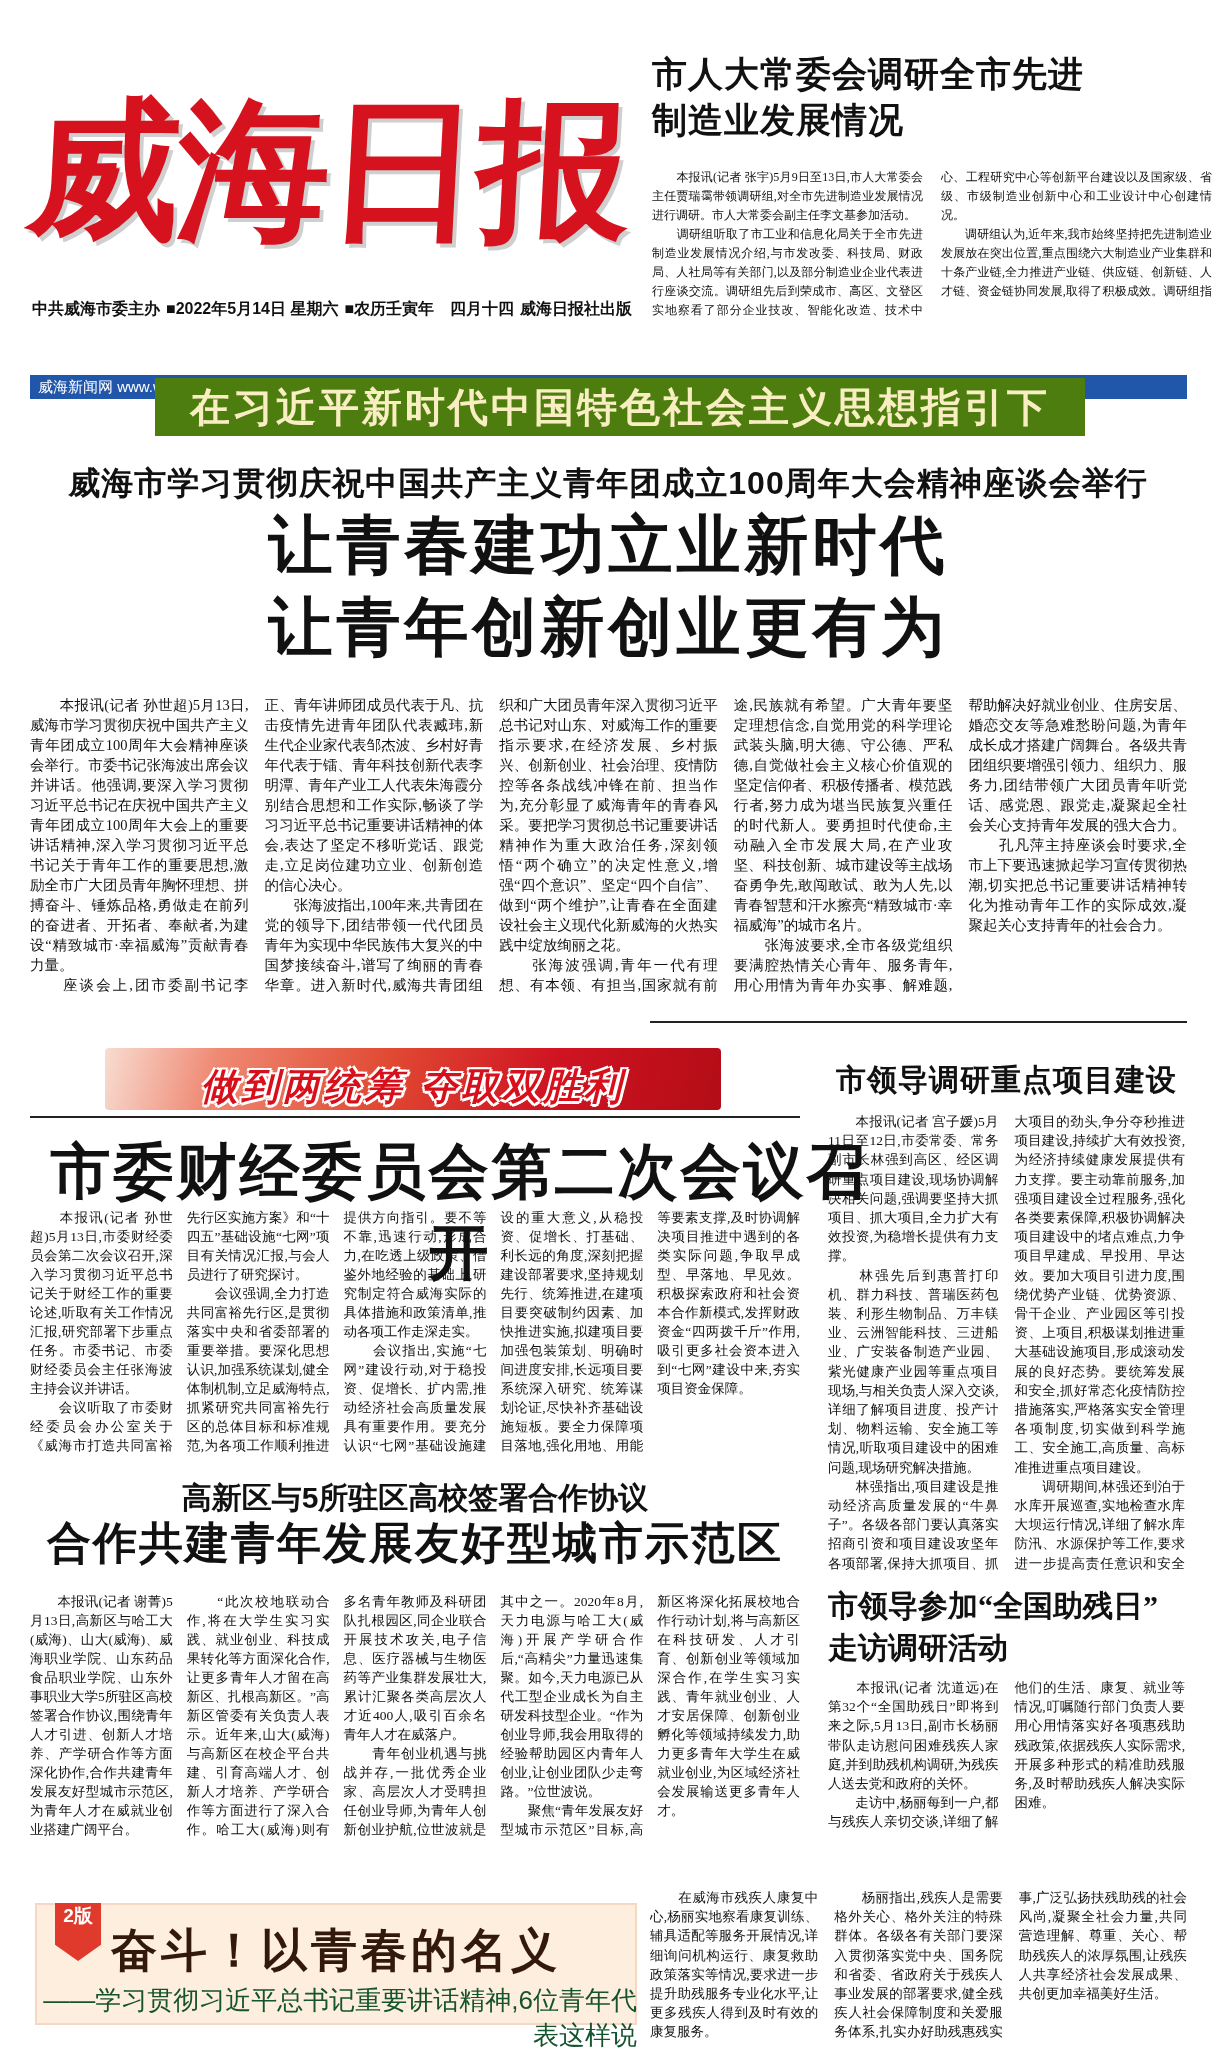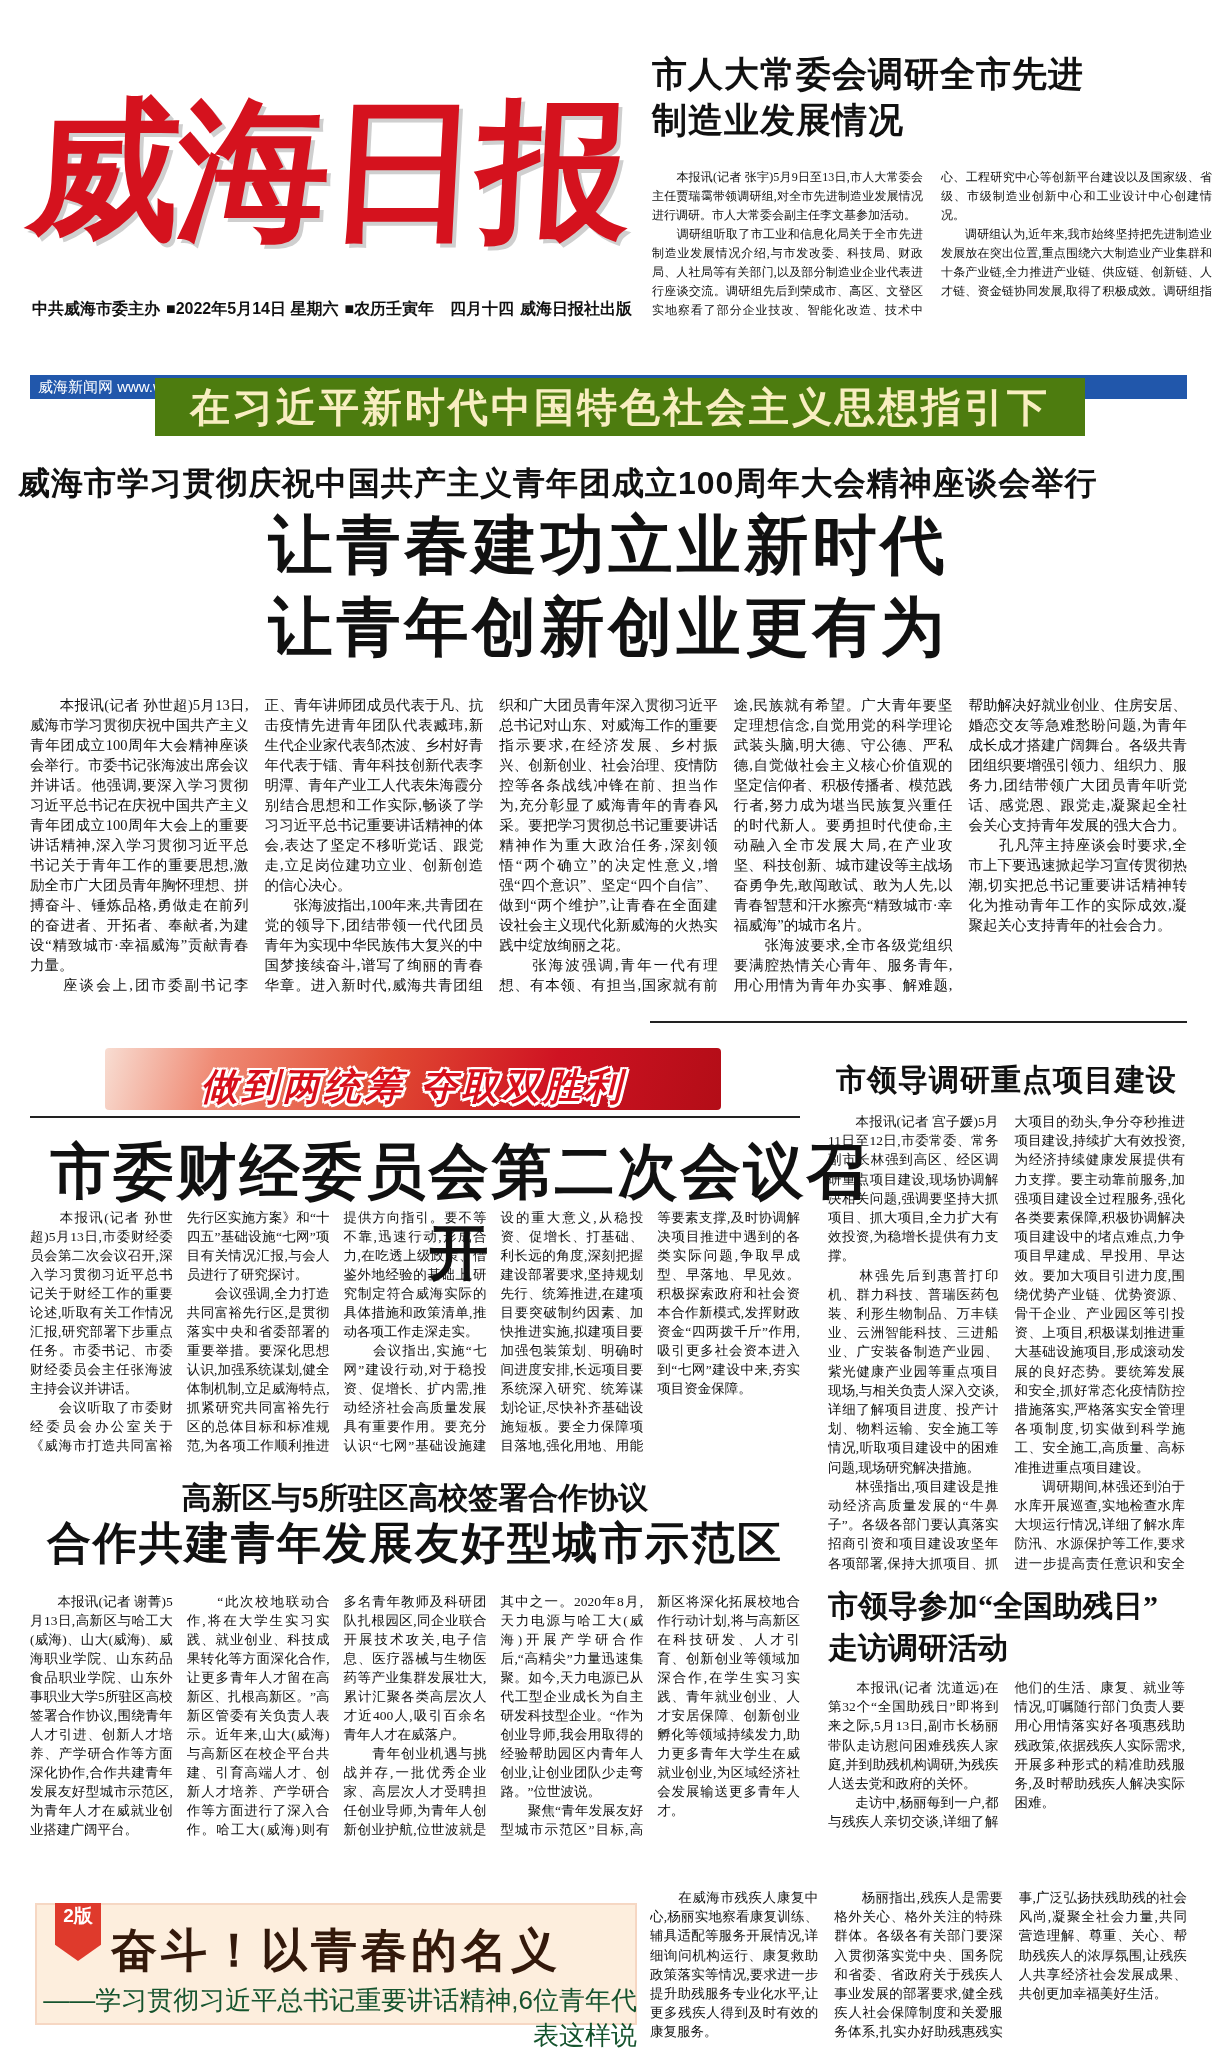--- a/index.html
+++ b/index.html
@@ -18,21 +18,21 @@
            font-family:"Liberation Sans","DejaVu Sans",sans-serif;font-size:15px;
            display:flex;align-items:center;gap:52px;padding-left:8px;box-sizing:border-box;white-space:nowrap;margin-top:48px;}
   
   .ta-headline{left:652px;top:52px;width:560px;font-size:35px;line-height:1.32;font-weight:900;letter-spacing:1px;}
   .ta-body{left:652px;top:168px;width:560px;height:152px;font-size:12px;line-height:19px;
            text-align:justify;column-count:2;column-gap:18px;overflow:hidden;}
   
   .banner1{left:155px;top:378px;width:930px;height:58px;background:#4d7c0f;color:#f8eec1;
            display:flex;align-items:center;justify-content:center;font-size:40px;font-weight:900;
            font-family:"Liberation Sans","DejaVu Sans",sans-serif;letter-spacing:3px;}
-  .kicker{left:18px;top:462px;width:1180px;font-size:32px;font-weight:700;
+  .kicker{left:18px;top:462px;width:1180px;text-align:center;font-size:32px;font-weight:700;
           font-family:"Liberation Sans","DejaVu Sans",sans-serif;letter-spacing:1px;}
   .bighead{left:0;top:505px;width:1217px;text-align:center;font-size:64px;line-height:1.28;
            font-weight:900;letter-spacing:4px;}
   .lead-body{left:30px;top:695px;width:1157px;height:346px;font-size:14.5px;line-height:20px;
              text-align:justify;column-count:5;column-gap:16px;overflow:hidden;}
   
   .banner2{left:105px;top:1048px;width:616px;height:62px;border-radius:4px;
            background:linear-gradient(105deg,#f8ddd2 0%,#ef8a74 18%,#e14a33 45%,#cf1322 72%,#b30d17 100%);
            display:flex;align-items:center;justify-content:center;}
   .banner2 span{font-family:"Liberation Sans","DejaVu Sans",sans-serif;font-weight:900;font-style:italic;

